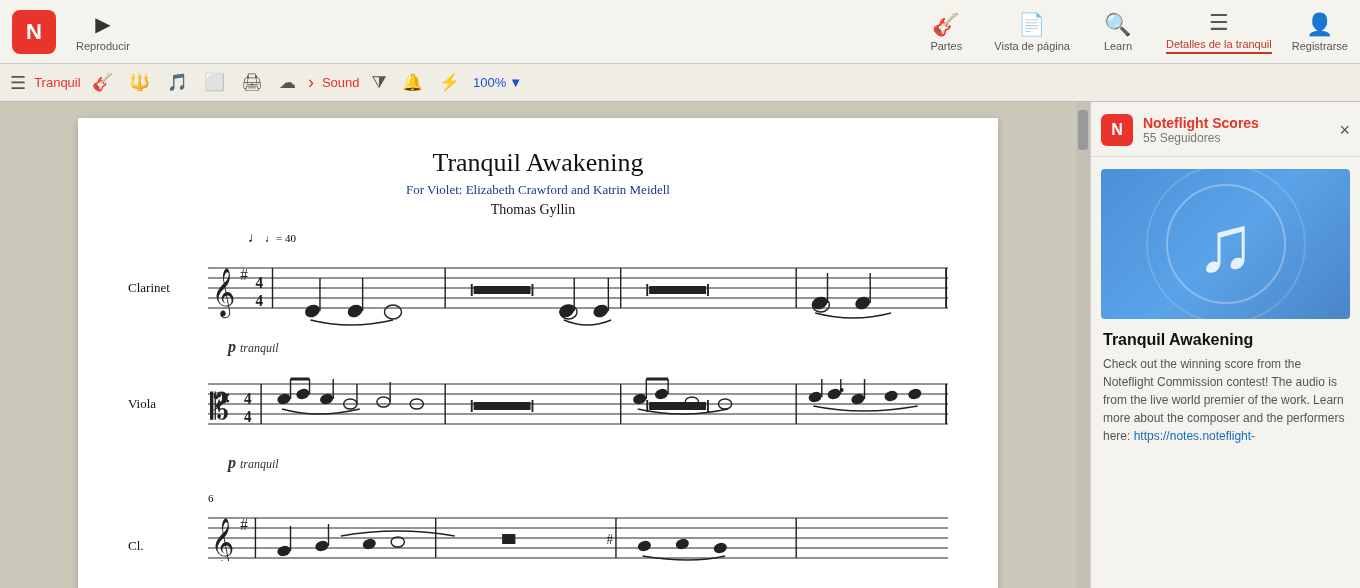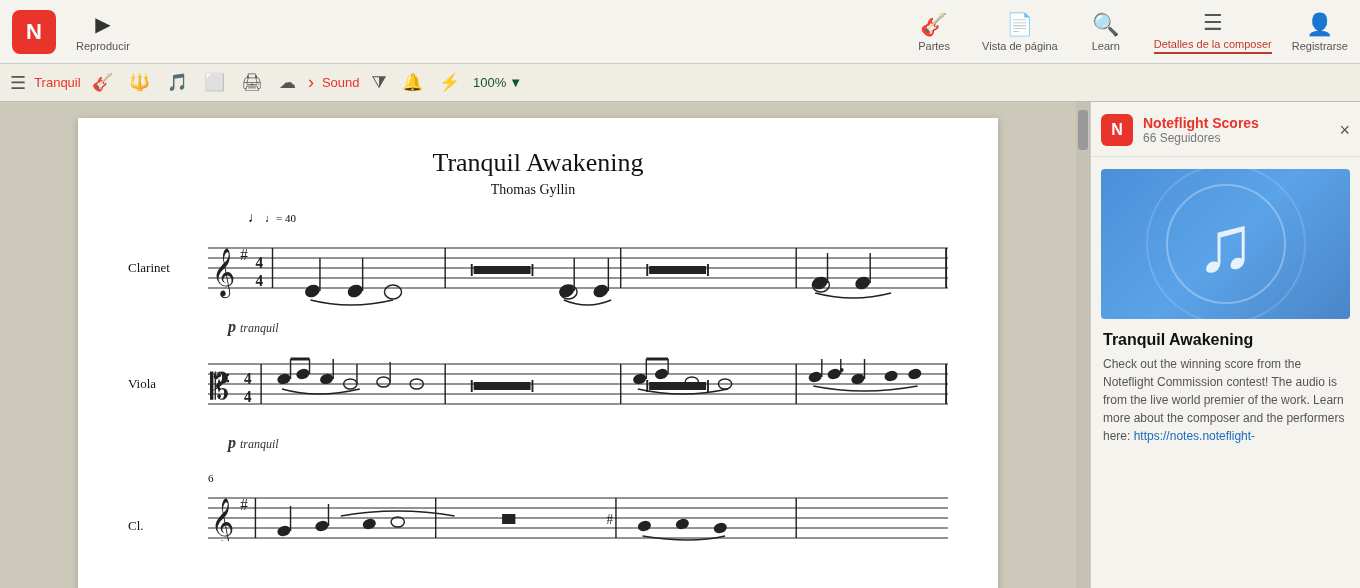--- a/index.html
+++ b/index.html
@@ -50,21 +50,21 @@
       background: #f0ede4;
       height: 38px;
       border-bottom: 1px solid #bbb;
       padding: 0 10px;
       gap: 8px;
     }
     .tb-menu-icon { font-size: 18px; color: #555; cursor: pointer; }
     .tb-label { font-size: 13px; color: #e8342a; font-weight: 500; cursor: pointer; }
     .tb-icon { font-size: 17px; color: #555; cursor: pointer; padding: 2px 4px; }
     .tb-sound { color: #e8342a; font-size: 13px; font-weight: 500; cursor: pointer; }
-    .tb-zoom { font-size: 13px; color: #14532d; cursor: pointer; display: flex; align-items: center; gap: 3px; }
+    .tb-zoom { font-size: 13px; color: #1d4ed8; cursor: pointer; display: flex; align-items: center; gap: 3px; }
     .tb-arrow { font-size: 18px; color: #e8342a; cursor: pointer; }
 
     
     #main-area {
       display: flex;
       height: calc(588px - 64px - 38px);
     }
 
     
     #score-area {
@@ -266,21 +266,21 @@
   <div class="nav-item">
     <span class="nav-item-icon">📄</span>
     <span class="nav-item-label">Vista de página</span>
   </div>
   <div class="nav-item">
     <span class="nav-item-icon">🔍</span>
     <span class="nav-item-label">Learn</span>
   </div>
   <div class="nav-item active" style="border-bottom:2px solid #c0392b; padding-bottom:2px;">
     <span class="nav-item-icon">☰</span>
-    <span class="nav-item-label" style="color:#c0392b;">Detalles de la composer</span>
+    <span class="nav-item-label" style="color:#c0392b;">Detalles de la tranquil</span>
   </div>
   <div class="nav-item">
     <span class="nav-item-icon">👤</span>
     <span class="nav-item-label">Registrarse</span>
   </div>
 </div>
 
 <div id="toolbar">
   <span class="tb-menu-icon">☰</span>
   <span class="tb-label">Tranquil</span>
@@ -299,20 +299,21 @@
     <span>100%</span>
     <span>▼</span>
   </div>
 </div>
 
 <div id="main-area">
 
   <div id="score-area">
     <div id="score-page">
       <div class="score-title">Tranquil Awakening</div>
+      <div class="score-subtitle">For Violet: Elizabeth Crawford and Katrin Meidell</div>
       <div class="score-composer">Thomas Gyllin</div>
 
       <div class="staff-system">
         <div class="tempo-mark">
           <span class="tempo-note">♩</span>
           <span style="font-size:11px;">♩= 40</span>
         </div>
 
         <div class="staff-row">
           <div class="staff-label">Clarinet</div>
@@ -497,21 +498,21 @@
     <div class="scroll-thumb"></div>
   </div>
 
   <div id="right-panel">
     <div class="panel-header">
       <div class="panel-logo">
         <span>N</span>
       </div>
       <div class="panel-title-block">
         <div class="panel-title">Noteflight Scores</div>
-        <div class="panel-subtitle">66 Seguidores</div>
+        <div class="panel-subtitle">55 Seguidores</div>
       </div>
       <span class="panel-close">×</span>
     </div>
 
     <div class="panel-thumbnail">
       <div class="panel-note-circle2"></div>
       <div class="panel-note-circle"></div>
       <span class="music-note-icon">♫</span>
     </div>
 

